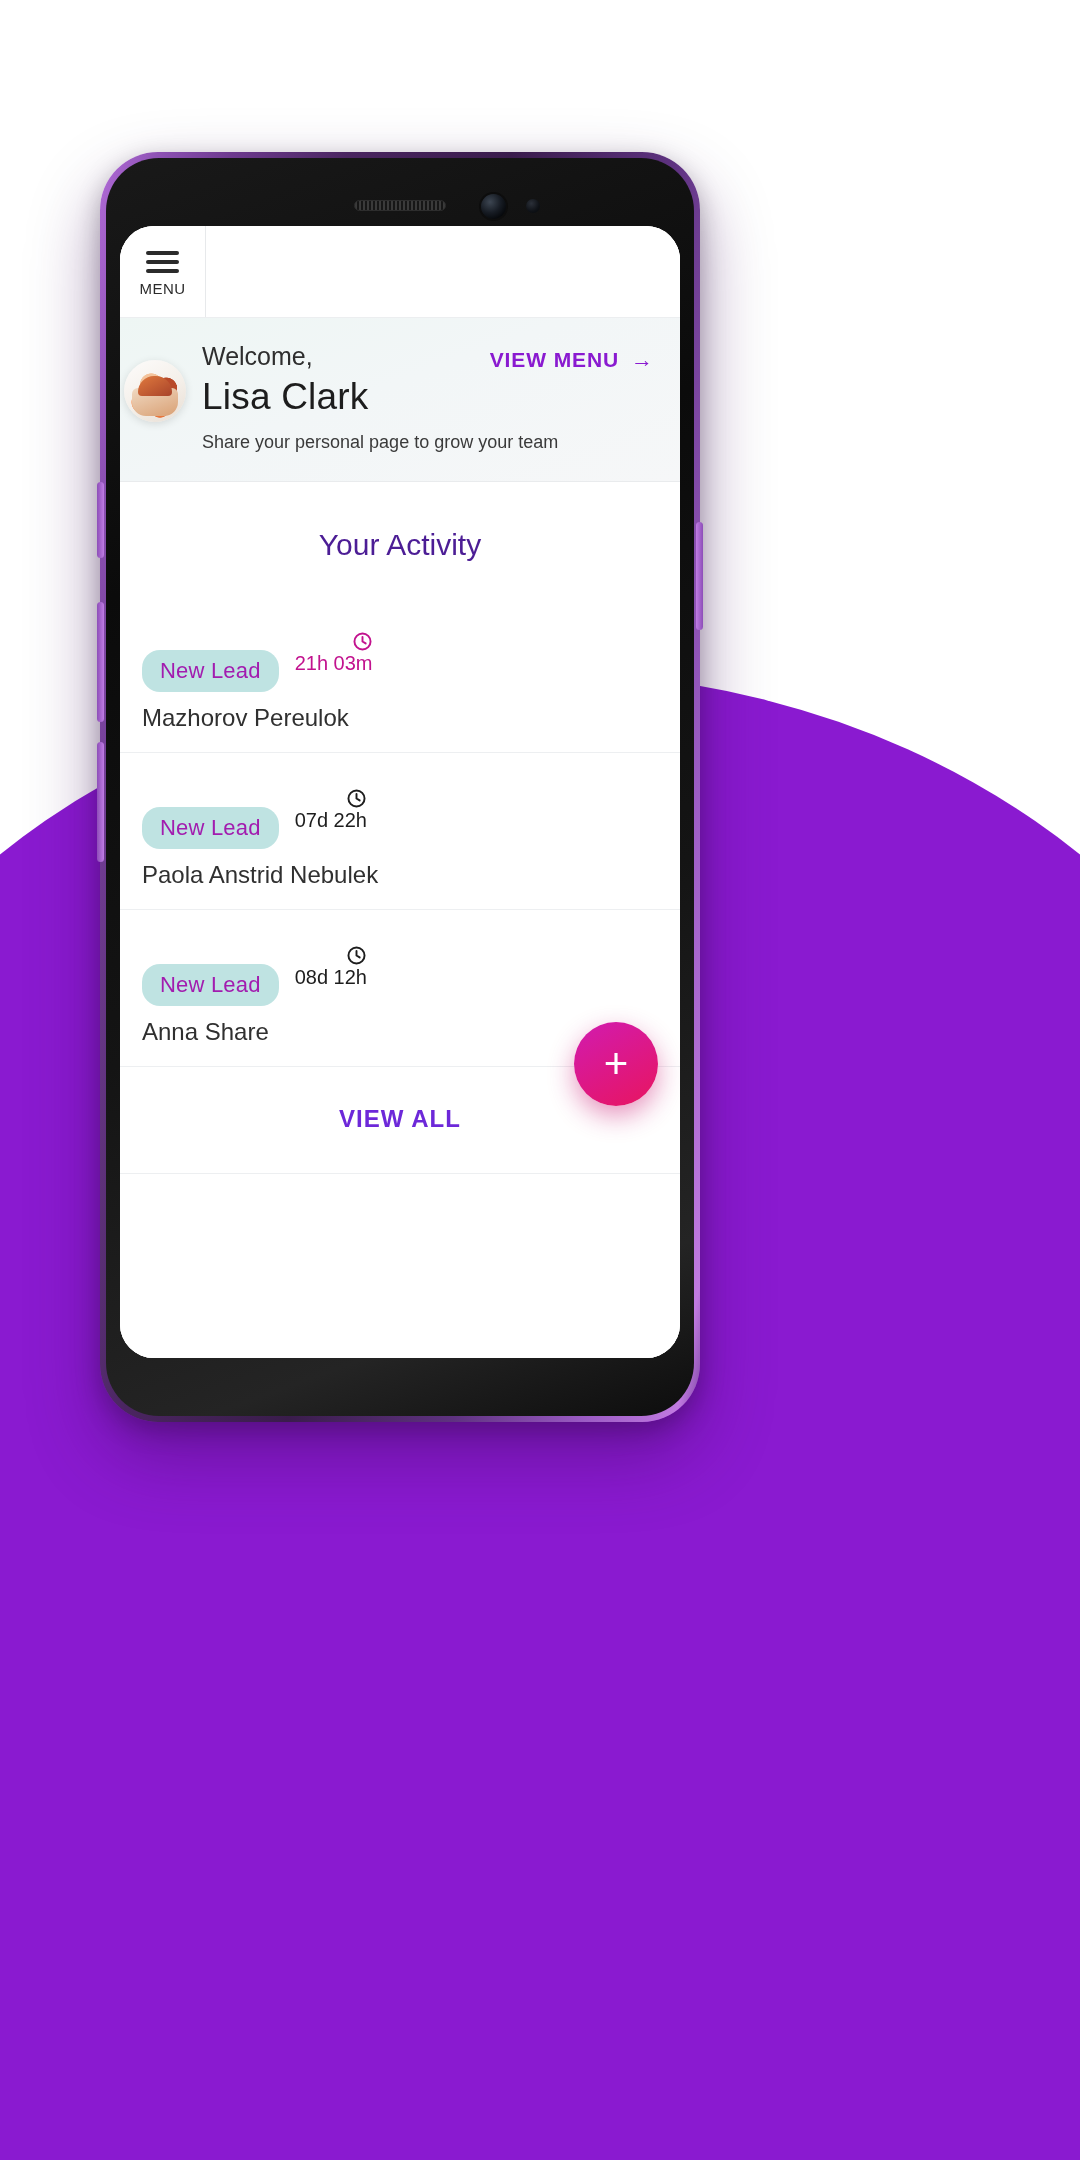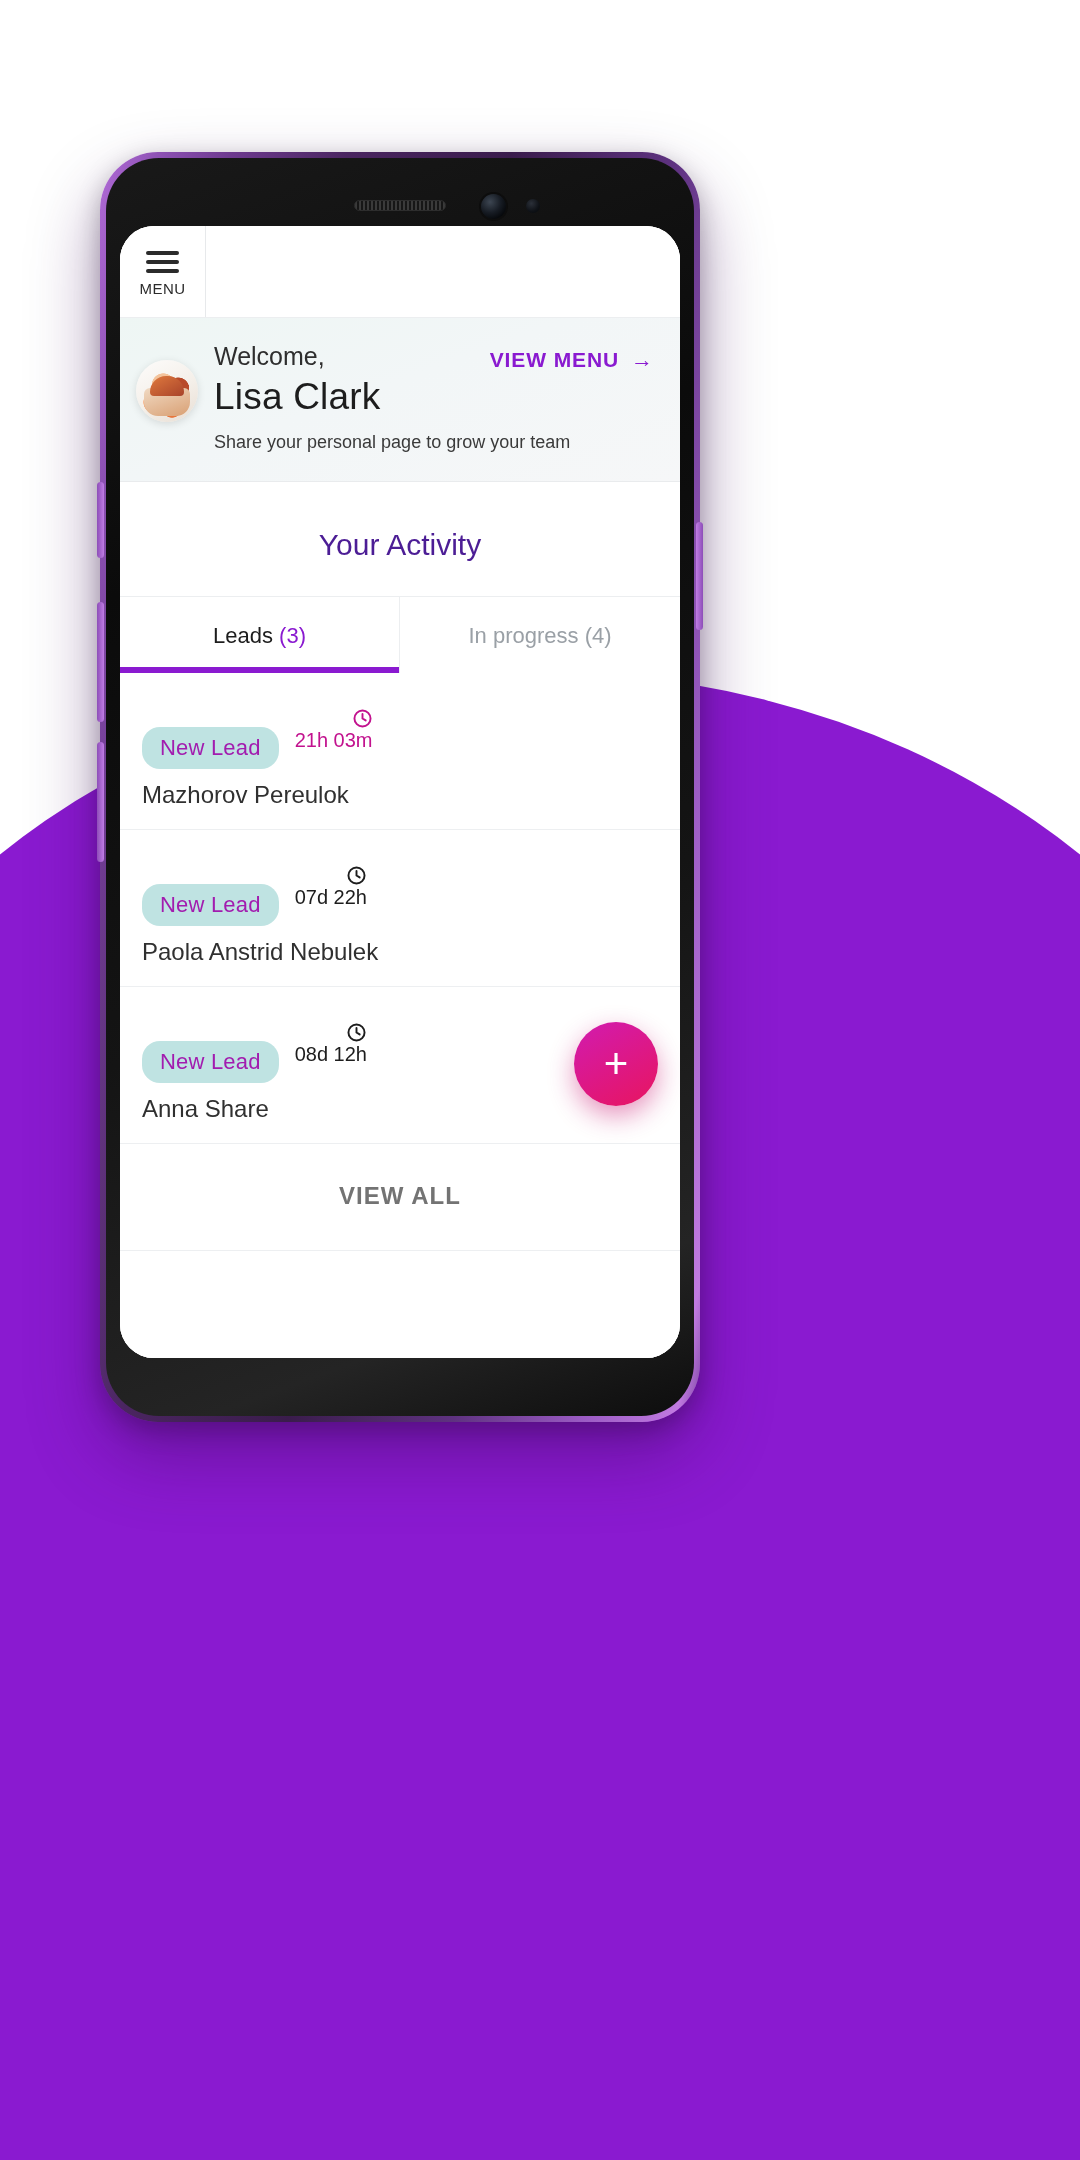--- a/index.html
+++ b/index.html
@@ -90,21 +90,21 @@
     align-items:center; justify-content:center; gap:7px;
     border-right:1px solid #e7e9eb;
     padding-top:4px;
   }
   .burger{ display:flex; flex-direction:column; gap:5px; }
   .burger span{ display:block; width:33px; height:4px; background:#2b2b2b; border-radius:2px; }
   .menu-label{ font-size:15px; letter-spacing:.5px; color:#2b2b2b; font-weight:400; }
 
   
   .welcome{
-    flex:0 0 auto; padding:24px 26px 26px 16px;
+    flex:0 0 auto; padding:24px 26px 26px 4px;
     background:linear-gradient(160deg,#eef6f4 0%,#f2f6f7 45%,#f6f7f8 100%);
     border-bottom:1px solid #e9ebed;
     display:flex; gap:16px;
   }
   .avatar{
     width:62px; height:62px; border-radius:50%;
     flex:0 0 auto; margin-top:18px;
     background:
       radial-gradient(circle at 30% 68%, #f7a06b 0 18%, transparent 19%),
       radial-gradient(circle at 58% 78%, #e8763c 0 15%, transparent 16%),
@@ -172,21 +172,21 @@
     margin-top:36px;
   }
   .time{ display:flex; align-items:flex-end; font-size:20px; color:#1d1d1d;flex-direction:column; }
   .time.hot{ color:#c2128e; }
   .clock{ width:21px; height:21px; flex:0 0 auto; }
   .lead-name{ font-size:24px; color:#303030; margin-top:12px; font-weight:400; }
 
   
   .view-all{
     flex:0 0 auto; text-align:center; padding:38px 10px 40px;
-    color:#737373; font-size:24px; font-weight:700; letter-spacing:1px;
+    color:#6d28d9; font-size:24px; font-weight:700; letter-spacing:1px;
     background:#fff; border-bottom:1px solid #edeff1;
   }
   .filler{ flex:1 1 auto; background:#fff; }
 
   
   .fab{
     position:absolute; right:22px; bottom:252px;
     width:84px; height:84px; border-radius:50%;
     background:linear-gradient(150deg,#d11bb0 0%,#e8155f 100%);
     box-shadow:0 10px 26px rgba(200,20,110,.45);
@@ -241,29 +241,20 @@
             </div>
           </div>
           <div class="w-sub">Share your personal page to grow your team</div>
         </div>
       </div>
 
       <div class="activity">
         <div class="act-title">Your Activity</div>
       </div>
 
-      <div class="tabs">
-        <div class="tab active">
-          <span>Leads</span>
-          <span class="cnt">(3)</span>
-        </div>
-        <div class="tab">
-          <span>In progress (4)</span>
-        </div>
-      </div>
 
       <div class="leads">
 
         <div class="lead">
           <div class="lead-top">
             <span class="pill">New Lead</span>
             <span class="time hot">
               <svg class="clock" viewBox="0 0 24 24" fill="none" stroke="currentColor" stroke-width="2.2">
                 <circle cx="12" cy="12" r="9.2"></circle>
                   <path d="M12 6.8V12l3.6 2.2" stroke-linecap="round"></path>

